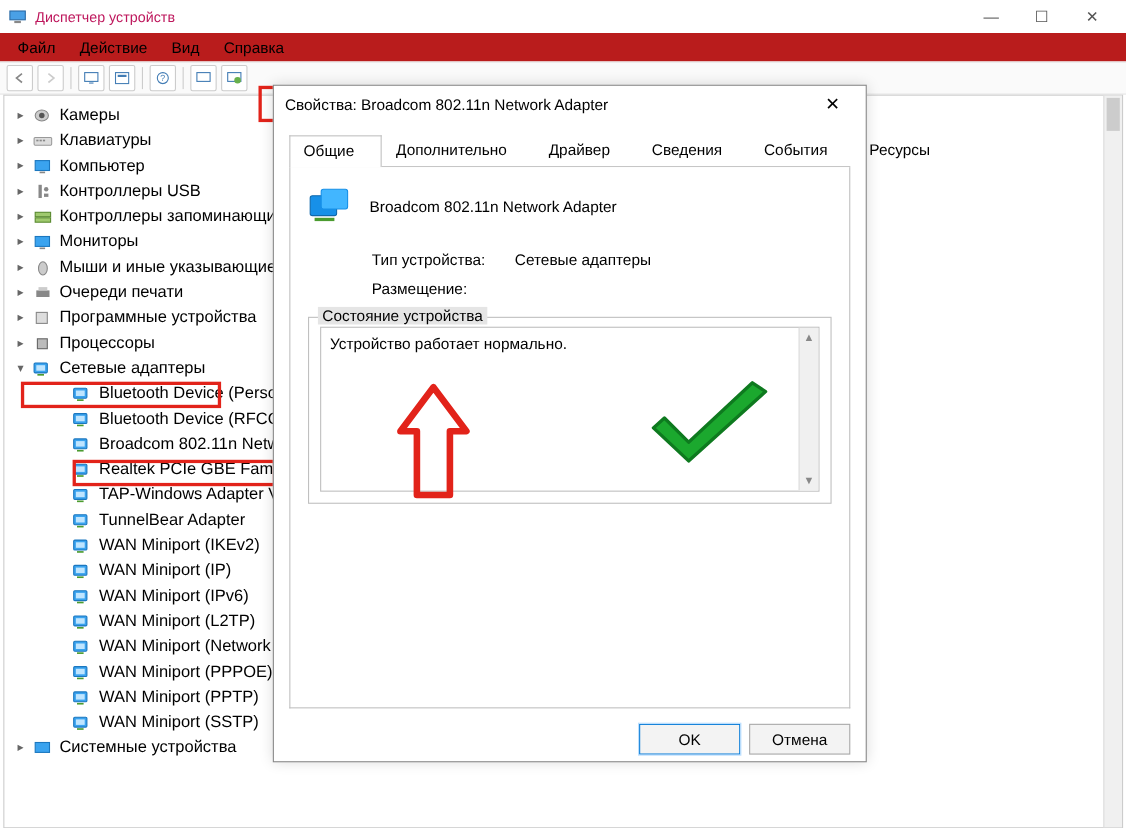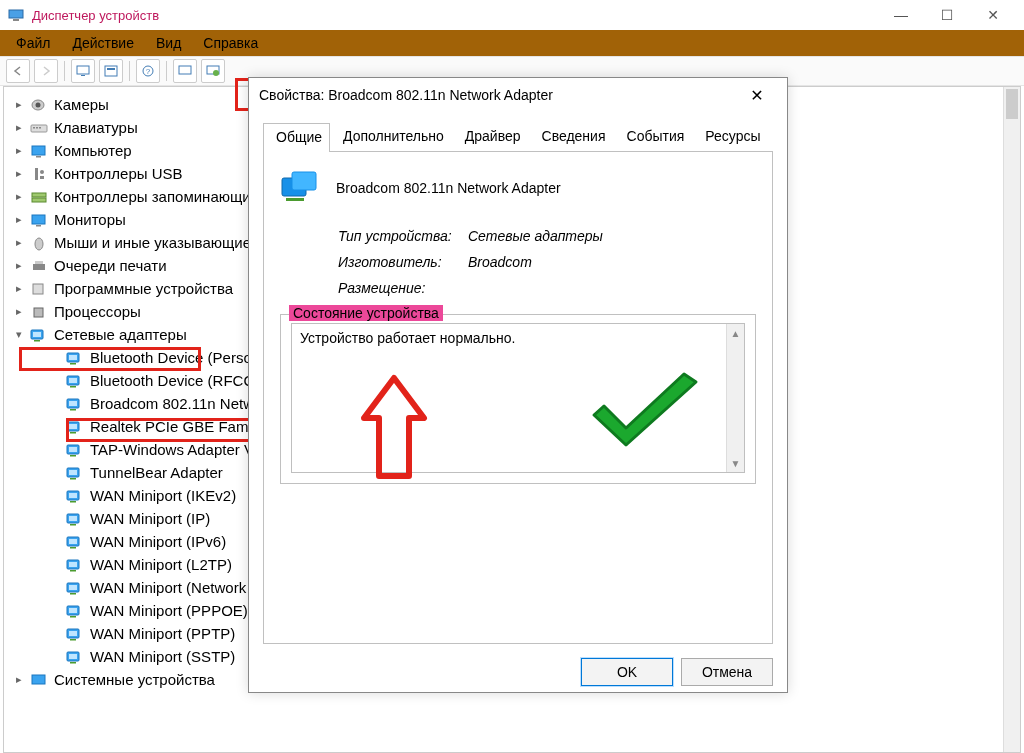--- a/index.html
+++ b/index.html
@@ -6,21 +6,21 @@
 body { margin: 0; background: #fff; width: 1024px; height: 753px; overflow: hidden; position: relative; font-size: 14px; color: #000; }
 
 
 .main-titlebar { height: 30px; display: flex; align-items: center; padding: 0 8px; background: #fff; }
 .main-titlebar .app-icon { width: 16px; height: 16px; margin-right: 8px; }
 .main-titlebar .title { flex: 1; font-size: 13px; color: #be185d; }
 .main-titlebar .win-btns { display: flex; }
 .win-btn { width: 46px; height: 30px; display: flex; align-items: center; justify-content: center; color: #555; font-size: 14px; }
 
 
-.menubar { height: 26px; display: flex; align-items: center; padding: 0 6px; gap: 2px; background: #a16207; }
+.menubar { height: 26px; display: flex; align-items: center; padding: 0 6px; gap: 2px; background: #b91c1c; }
 .menubar span { padding: 3px 10px; font-size: 14px; }
 
 
 .toolbar { height: 30px; border-top: 1px solid #e5e5e5; border-bottom: 1px solid #e5e5e5; background: #fafafa; display: flex; align-items: center; padding: 0 6px; gap: 4px; }
 .tool-btn { width: 24px; height: 24px; border: 1px solid #ccc; background: #fff; display: flex; align-items: center; justify-content: center; border-radius: 2px; }
 .tool-sep { width: 1px; height: 20px; background: #ccc; margin: 0 2px; }
 
 
 .content { position: relative; height: calc(100% - 86px); border: 1px solid #ccc; margin: 0 3px; background: #fff; }
 .tree { padding: 6px 4px; font-size: 15px; overflow: hidden; height: 100%; position: relative; }
@@ -35,29 +35,29 @@
 
 .hl { position: absolute; border: 3px solid #e2231a; pointer-events: none; }
 
 
 .dialog { position: absolute; top: 77px; left: 248px; width: 540px; height: 616px; background: #fff; border: 1px solid #888; box-shadow: 0 0 12px rgba(0,0,0,0.15); }
 .dlg-titlebar { height: 34px; display: flex; align-items: center; padding: 0 10px; font-size: 14px; justify-content: center; }
 .dlg-titlebar .title { flex: 1; }
 .dlg-close { width: 40px; height: 30px; display: flex; align-items: center; justify-content: center; font-size: 16px; }
 .dlg-body { padding: 10px 14px 14px 14px; }
 .tabs { border-bottom: 1px solid #c0c0c0; display: flex; height: 30px; }
-.tab { padding: 5px 7px 6px 12px; font-size: 14px; border: 1px solid transparent; border-bottom: none; }
+.tab { padding: 5px 24px 6px 12px; font-size: 14px; border: 1px solid transparent; border-bottom: none; }
 .tab.active { background: #fff; border-color: #c0c0c0; position: relative; top: 1px; }
 .tab-content { border: 1px solid #c0c0c0; border-top: none; background: #fff; padding: 18px 16px; height: 492px; position: relative; }
 .device-header { display: flex; align-items: center; gap: 14px; margin-bottom: 22px; }
 .device-header .big-icon { width: 42px; height: 36px; }
-.info-row { display: flex; margin: 6px 0 10px 58px; font-size: 14px; font-style: italic; }
+.info-row { display: flex; margin: 6px 0 10px 58px; font-size: 14px; }
 .info-label { width: 130px; }
 .fieldset { border: 1px solid #c0c0c0; margin-top: 18px; padding: 8px 10px 10px 10px; position: relative; }
-.fieldset-legend { position: absolute; top: -10px; left: 8px; background: #ec4899; padding: 0 4px; font-size: 14px; }
+.fieldset-legend { position: absolute; top: -10px; left: 8px; background: #e5e5e5; padding: 0 4px; font-size: 14px; }
 .status-box { border: 1px solid #bfbfbf; background: #fff; height: 150px; padding: 6px 8px; font-size: 14px; position: relative; }
 .status-scroll { position: absolute; right: 0; top: 0; bottom: 0; width: 18px; background: #f0f0f0; border-left: 1px solid #ddd; }
 .status-scroll .arrow { height: 18px; display: flex; align-items: center; justify-content: center; color: #888; font-size: 10px; }
 .dlg-buttons { display: flex; justify-content: flex-end; gap: 8px; margin-top: 14px; }
 .btn { min-width: 92px; height: 28px; border: 1px solid #aaa; background: #f3f3f3; font-size: 14px; display: flex; align-items: center; justify-content: center; }
 .btn.primary { border-color: #0078d7; outline: 1px solid #bbdfff; }
 
 
 .anno-arrow { position: absolute; left: 62px; top: 44px; pointer-events: none; }
 .anno-check { position: absolute; right: 40px; top: 46px; pointer-events: none; }
@@ -430,24 +430,20 @@
               <rect x="6" y="28" width="18" height="3" fill="#4b9b2f"></rect>
             </svg>
         </span>
         <span>Broadcom 802.11n Network Adapter</span>
       </div>
       <div class="info-row">
           <span class="info-label">Тип устройства:</span>
           <span>Сетевые адаптеры</span>
         </div>
       <div class="info-row">
-          <span class="info-label">Изготовитель:</span>
-          <span>Broadcom</span>
-        </div>
-      <div class="info-row">
           <span class="info-label">Размещение:</span>
         </div>
 
       <div class="fieldset">
         <span class="fieldset-legend">Состояние устройства</span>
         <div class="status-box">
           <span>Устройство работает нормально.</span>
           <div class="status-scroll">
             <div class="arrow">▲</div>
             <div style="flex:1"></div>

